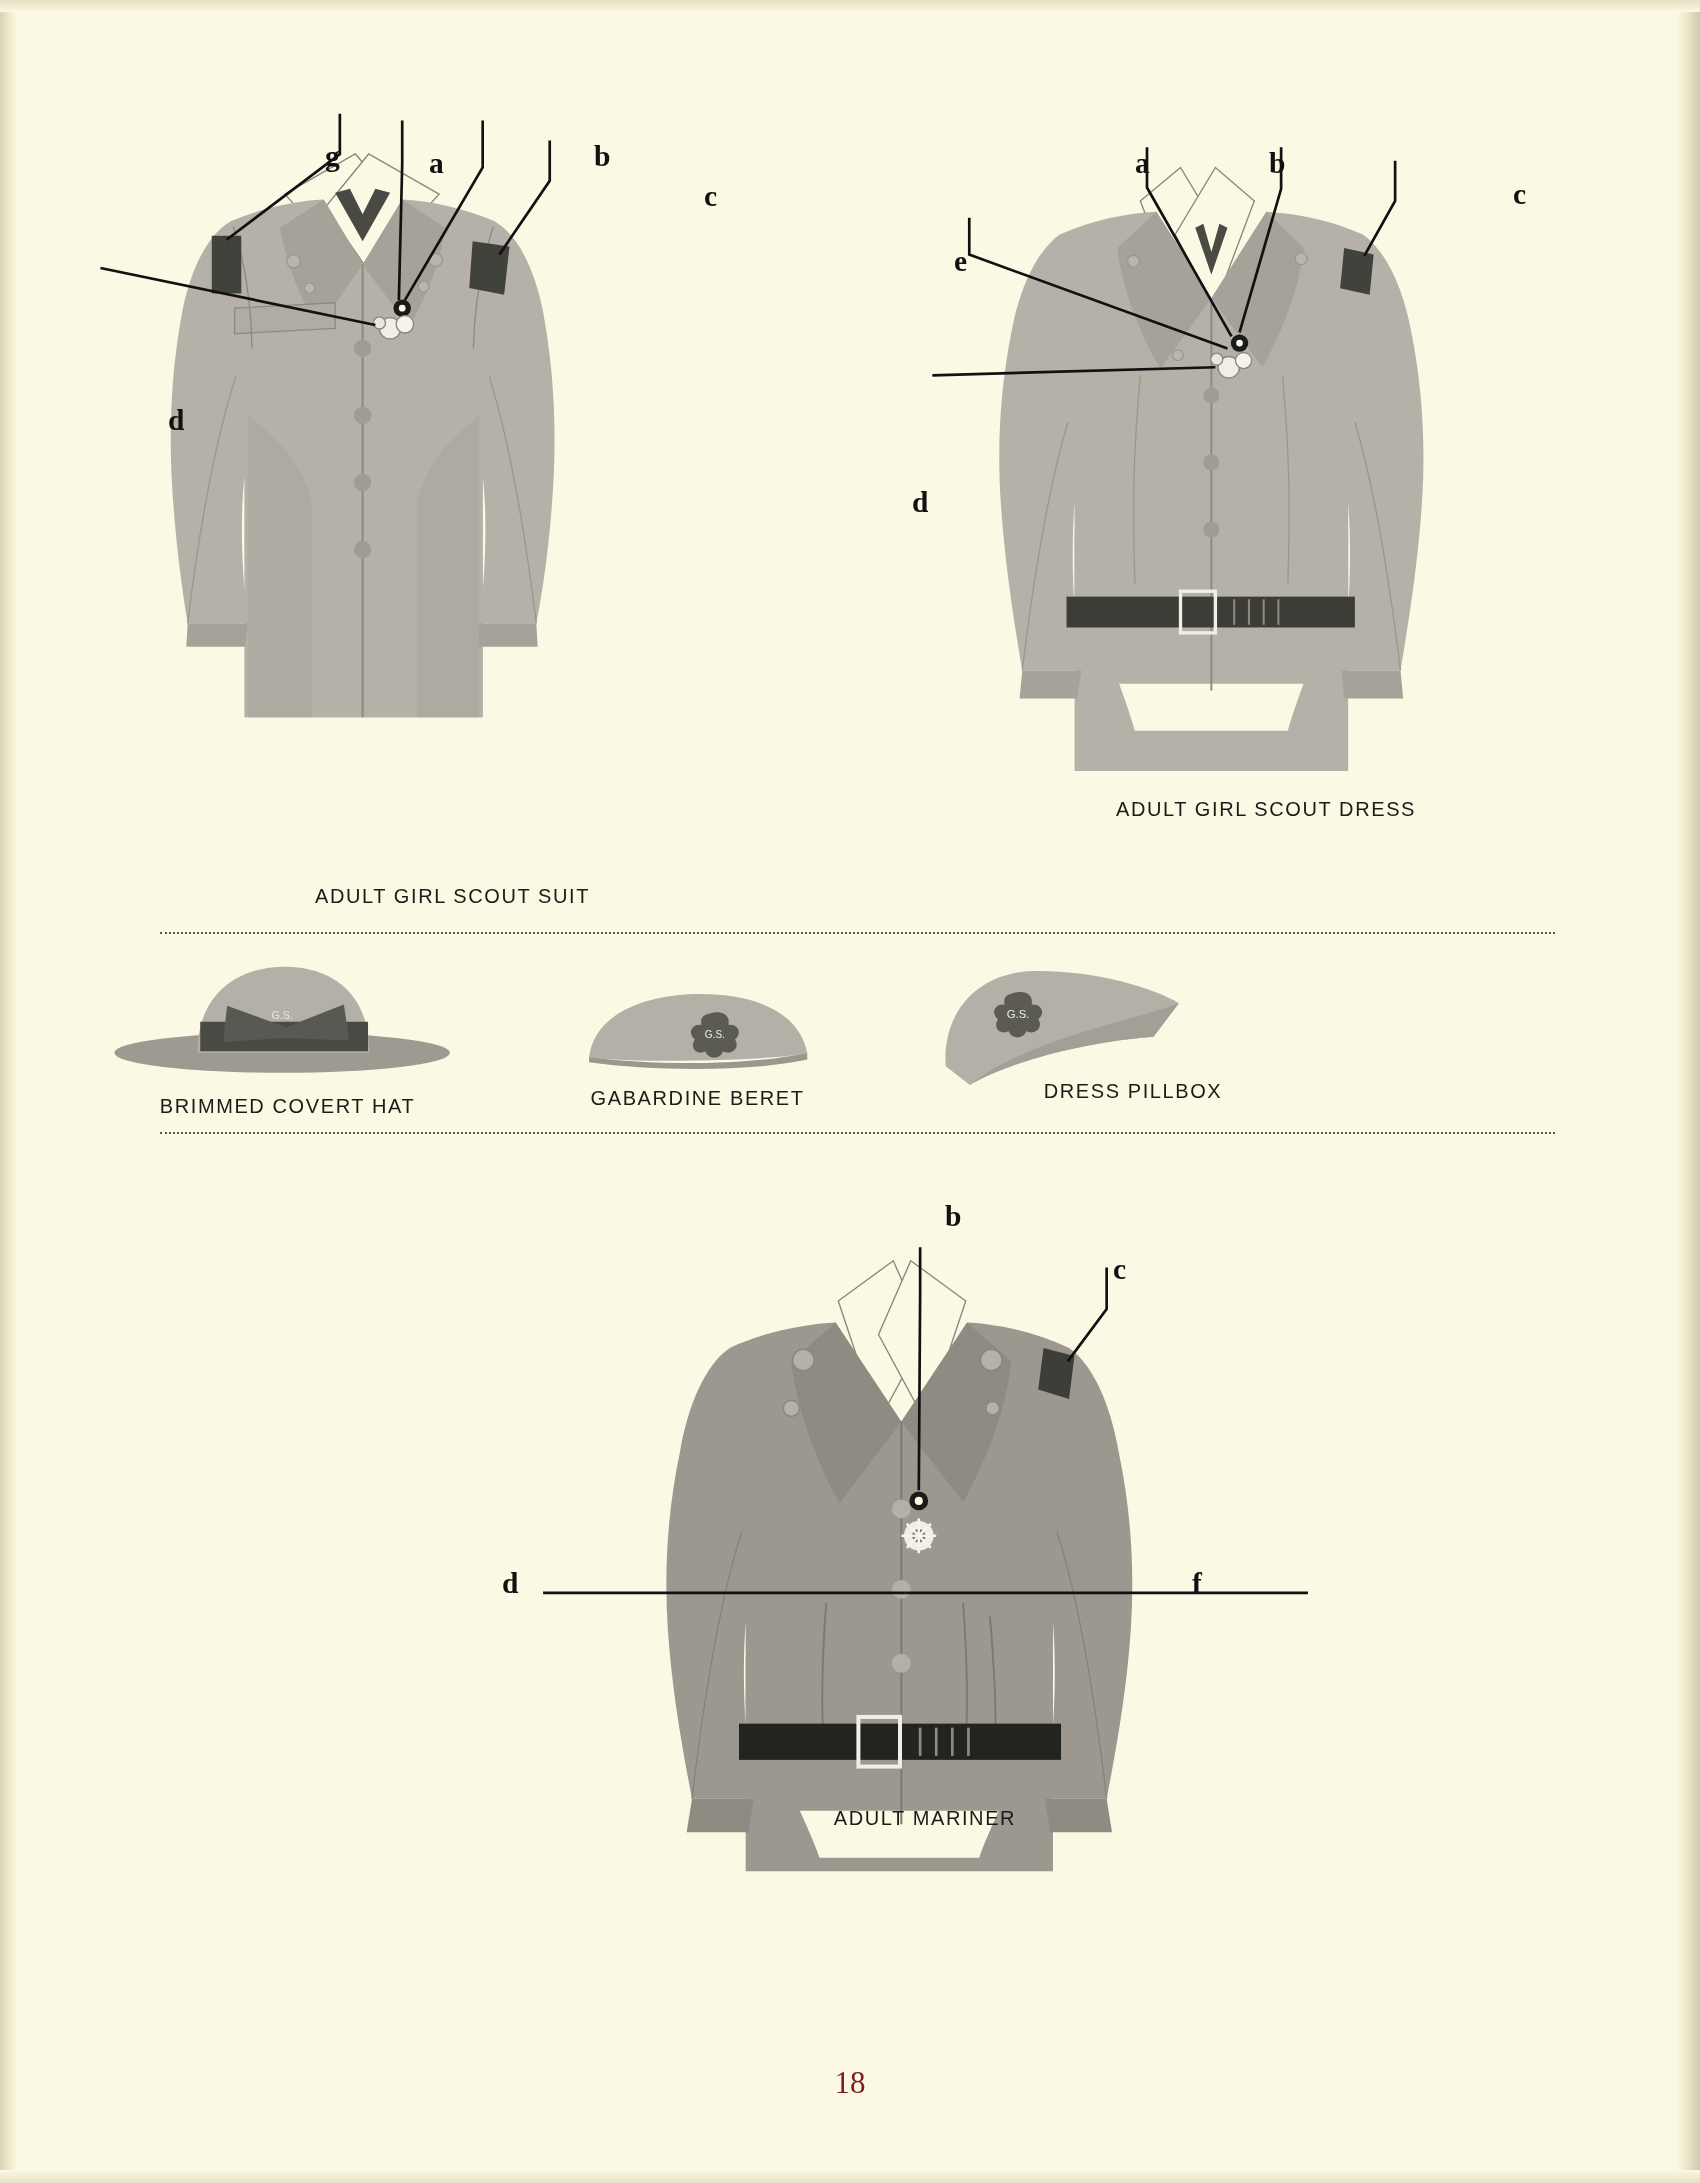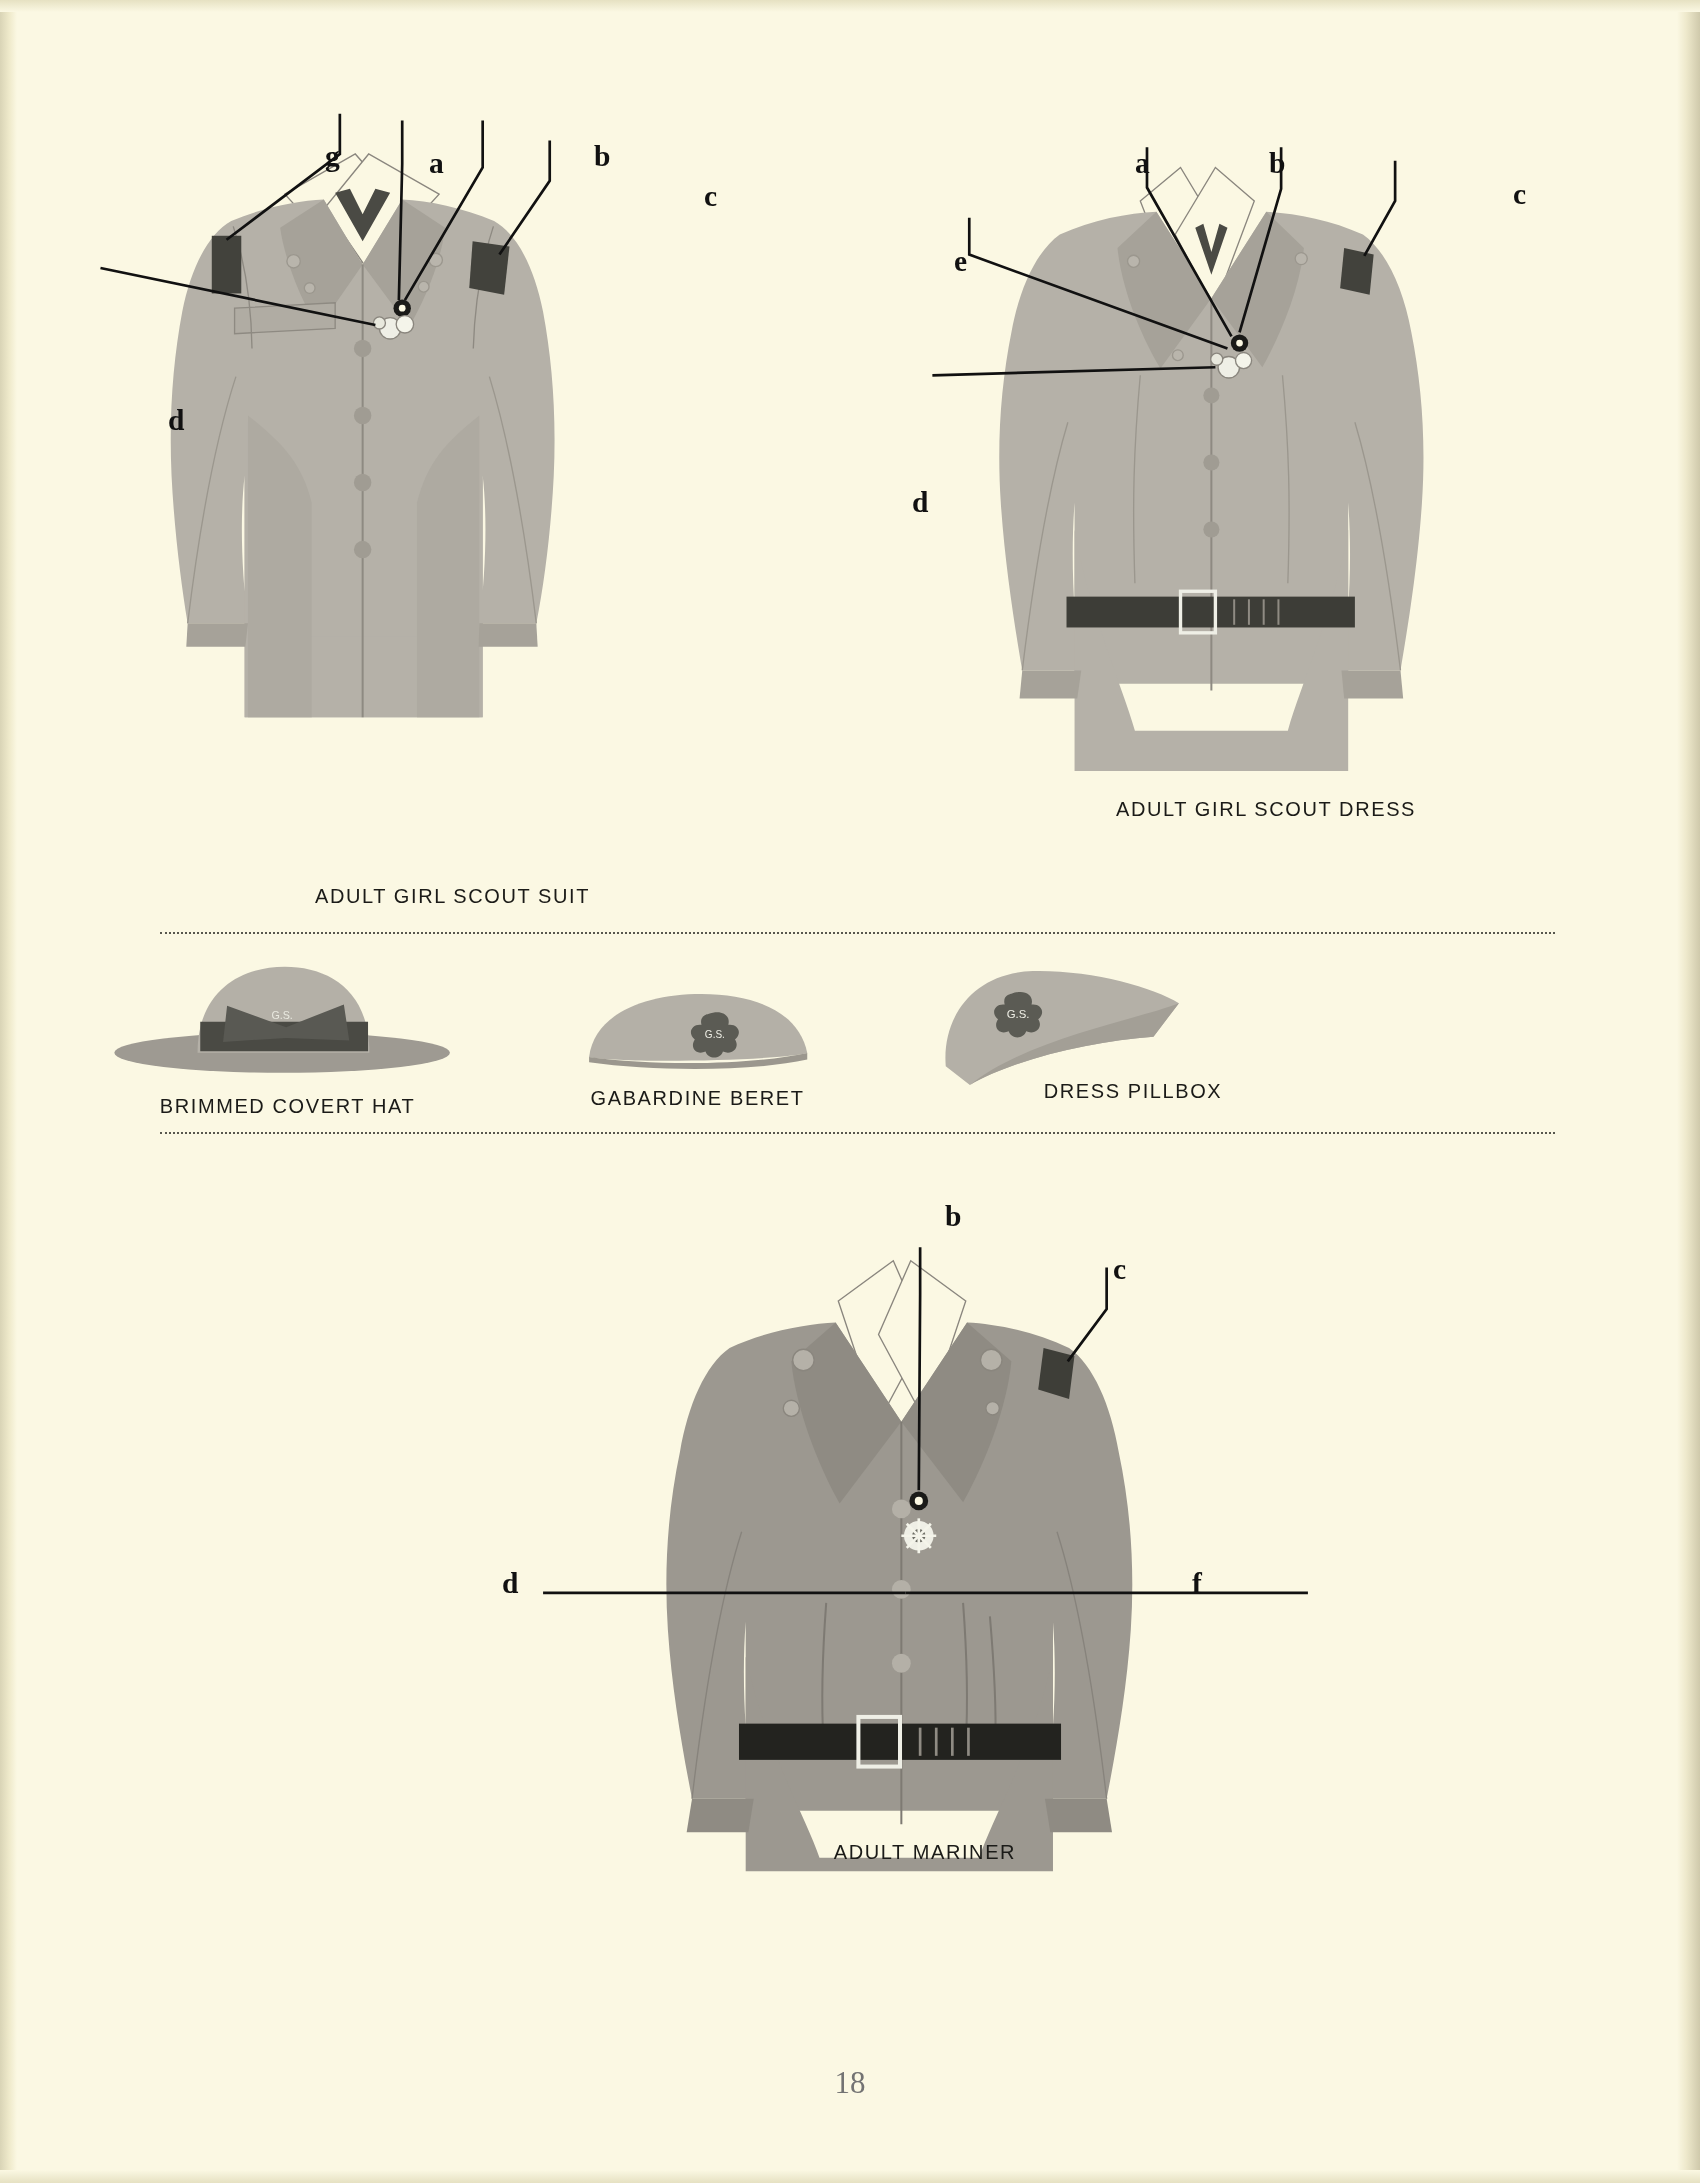--- a/index.html
+++ b/index.html
@@ -71,21 +71,21 @@
     opacity: .85;
   }
 
   .pagenum {
     position: absolute;
     left: 0;
     width: 1700px;
     text-align: center;
     font-family: "Liberation Serif", serif;
     font-size: 31px;
-    color: #737373;
+    color: #7f1d1d;
   }
 
   svg { display: block; overflow: visible; }
 </style>
 </head>
 <body>
 
 <div id="page">
 
   <div class="edge-left"></div>
@@ -389,21 +389,21 @@
       </g>
 
       <g stroke="#111" stroke-width="4" fill="none">
         <path d="M-70 505 L470 505"></path>
         <path d="M470 505 L1070 505"></path>
         <path d="M492 -10 L492 60 L490 352"></path>
         <path d="M770 20 L770 82 L712 160"></path>
       </g>
     </svg>
 
-    <div class="caption" style="left:201px; top:587px; width:268px;">ADULT MARINER</div>
+    <div class="caption" style="left:201px; top:553px; width:268px;">ADULT MARINER</div>
   </div>
 
   <div class="keylabel" style="left:945px; top:1202px;">b</div>
   <div class="keylabel" style="left:1113px; top:1255px;">c</div>
   <div class="keylabel" style="left:502px; top:1569px;">d</div>
   <div class="keylabel" style="left:1192px; top:1569px;">f</div>
 
   <div class="pagenum" style="top:2065px;">18</div>
 
 </div>

